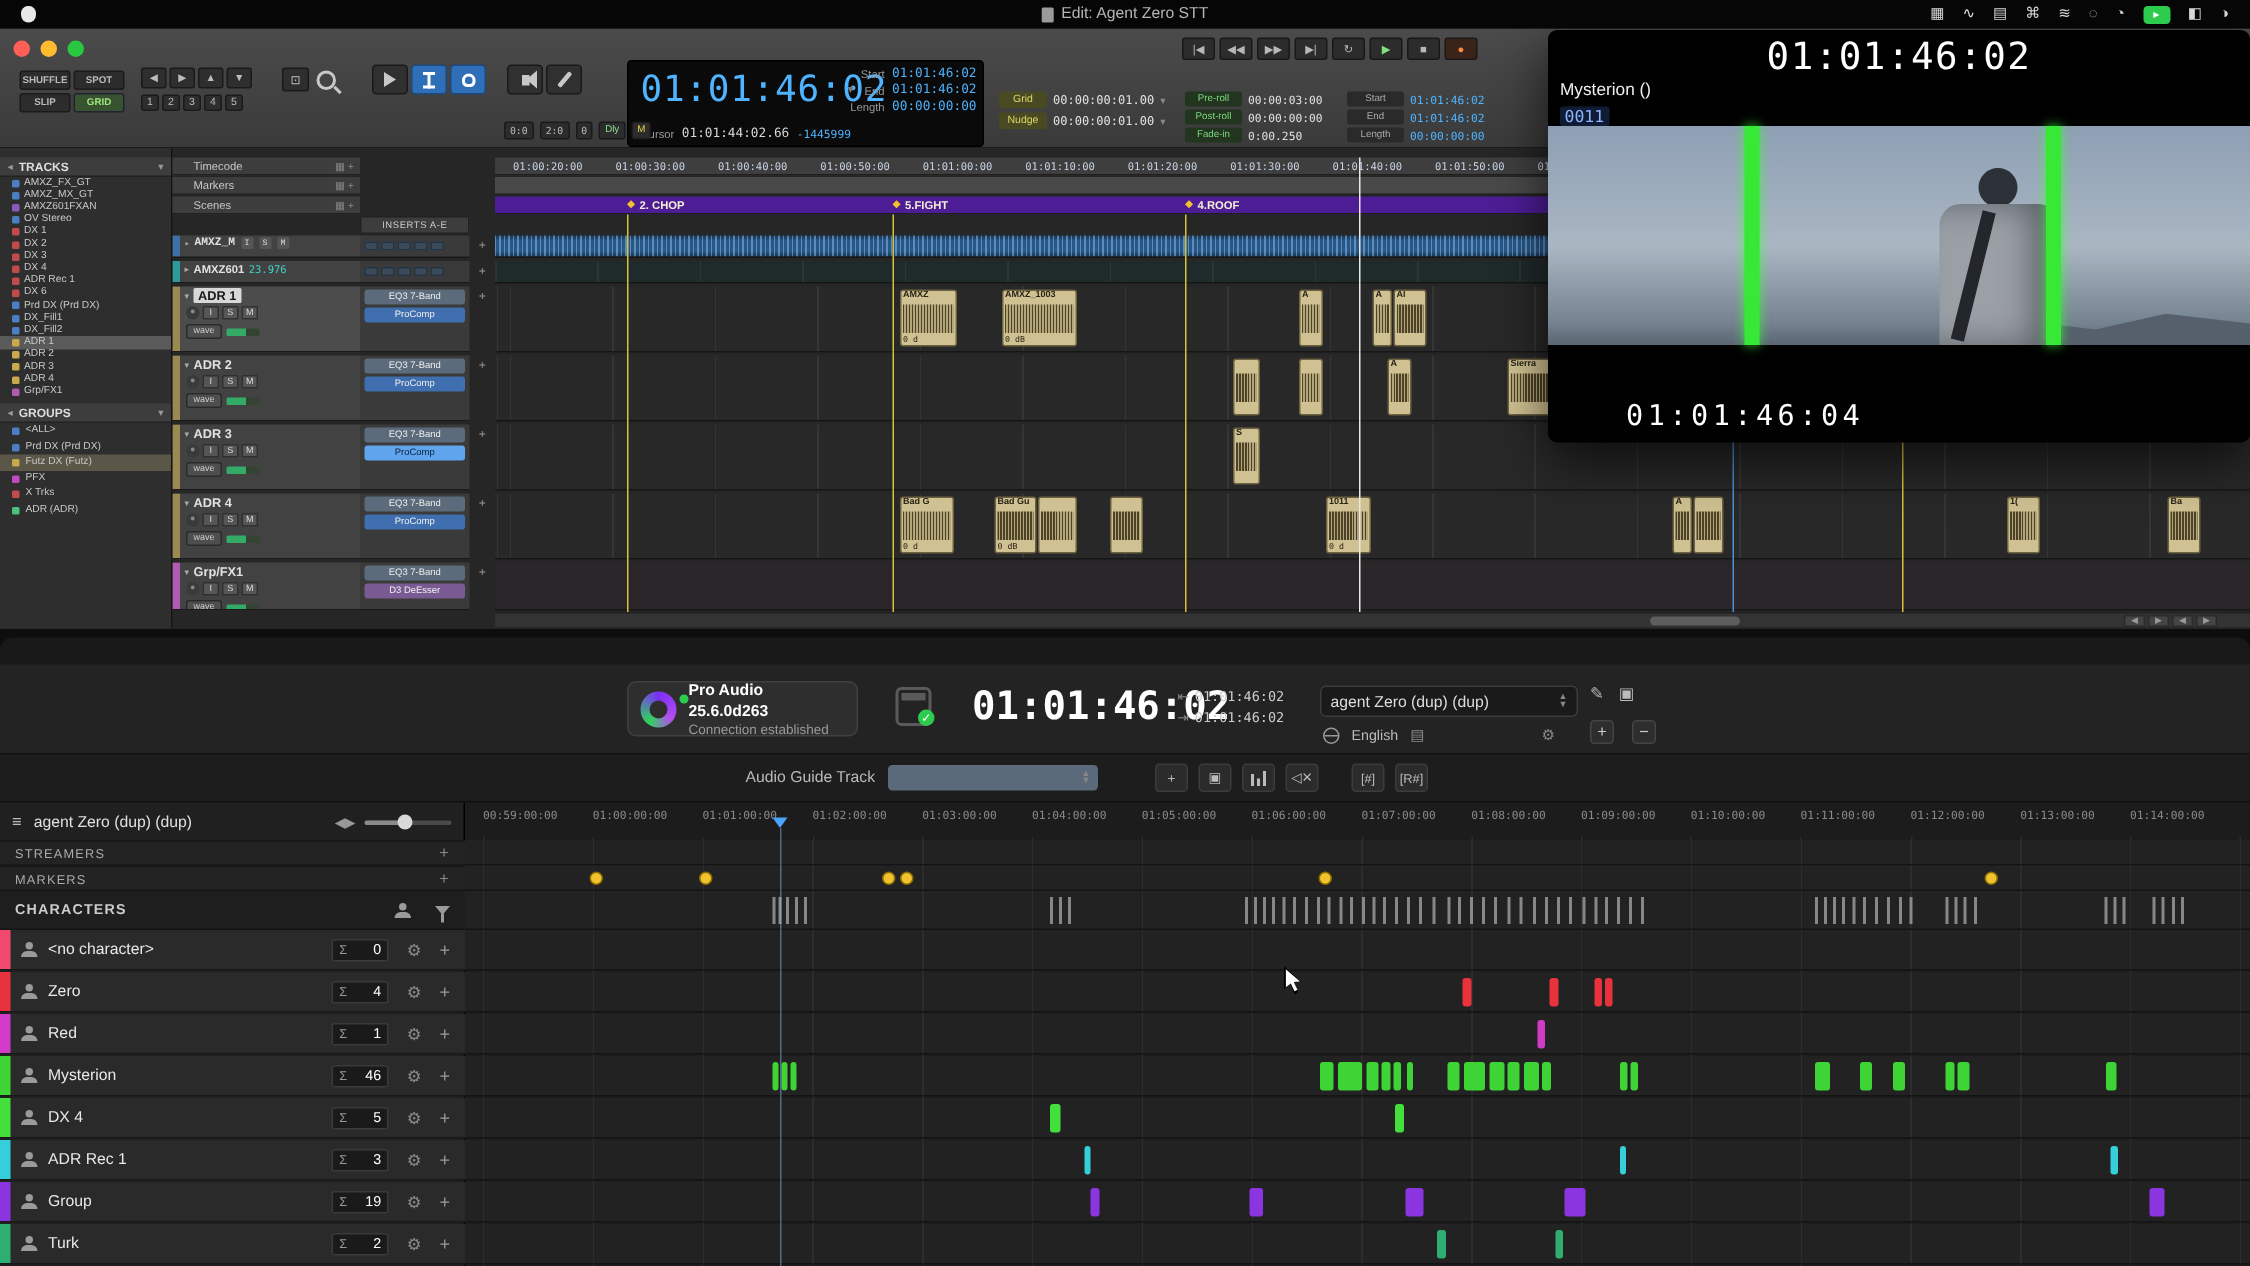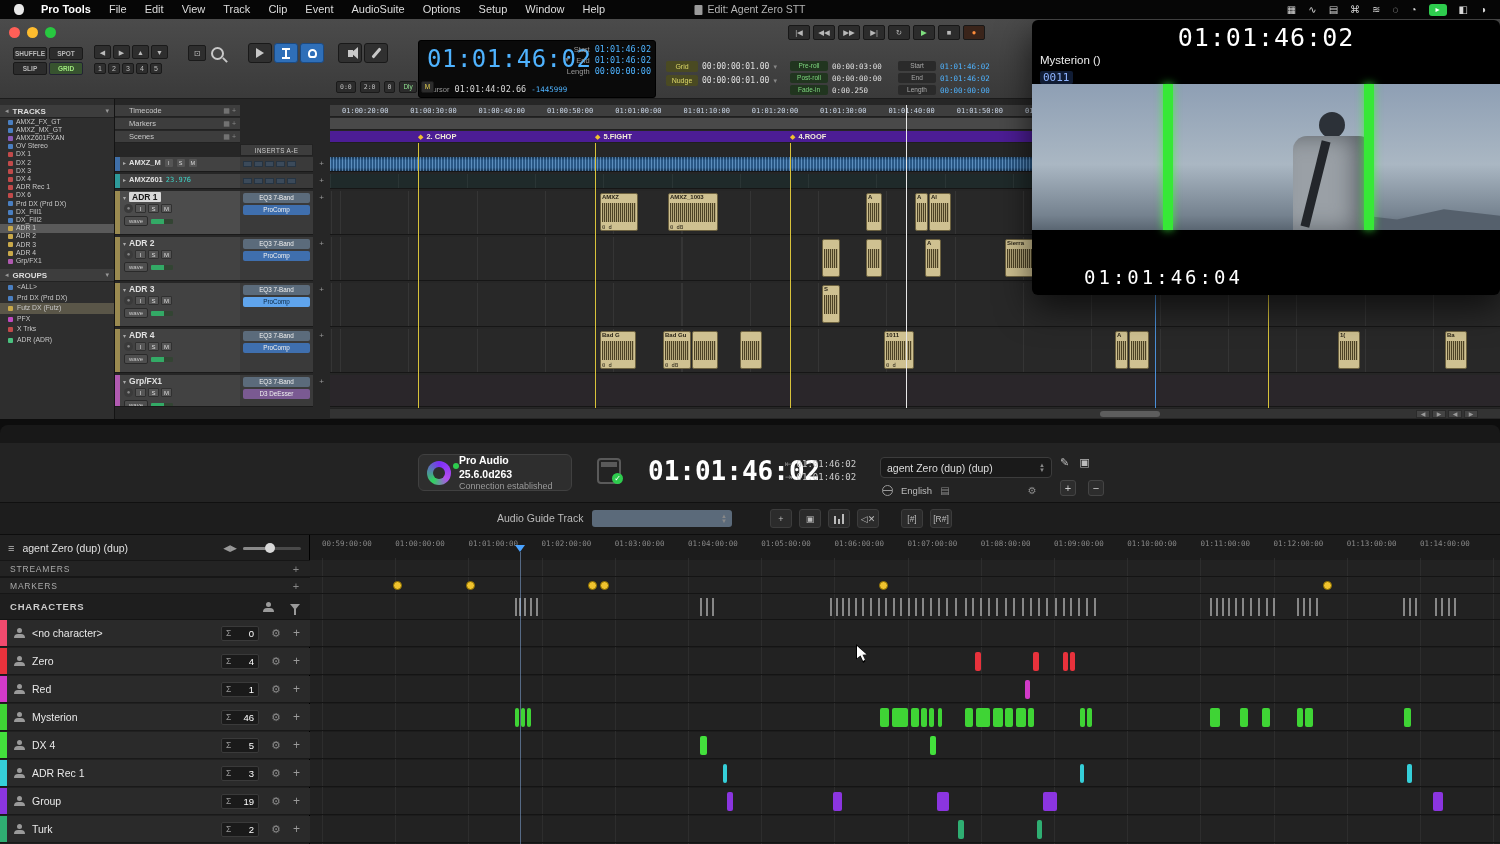--- a/index.html
+++ b/index.html
@@ -238,34 +238,20 @@
 .mc1{position:absolute;inset:0;background:#000;clip-path:polygon(0 0,0 82%,32% 64%,55% 100%,72% 92%,50% 58%,88% 56%)}
 .mc2{position:absolute;left:1px;top:2px;width:11px;height:15px;background:#fff;clip-path:polygon(0 0,0 82%,32% 64%,55% 100%,72% 92%,50% 58%,88% 56%)}
 </style>
 </head>
 <body>
 
 <div id="screen">
 
   <header class="menubar">
     <span class="apple-logo"></span>
-    <nav class="menus" id="menus">
-        <span class="menu app">Pro Tools</span>
-        <span class="menu">File</span>
-        <span class="menu">Edit</span>
-        <span class="menu">View</span>
-        <span class="menu">Track</span>
-        <span class="menu">Clip</span>
-        <span class="menu">Event</span>
-        <span class="menu">AudioSuite</span>
-        <span class="menu">Options</span>
-        <span class="menu">Setup</span>
-        <span class="menu">Window</span>
-        <span class="menu">Help</span>
-      </nav>
     <div class="win-title">
       <span class="doc-icon"></span>
       <span>Edit: Agent Zero STT</span>
     </div>
     <div class="status-icons" id="statusicons">
         <span class="sico">▦</span>
         <span class="sico">∿</span>
         <span class="sico">▤</span>
         <span class="sico">⌘</span>
         <span class="sico">≋</span>
@@ -527,21 +513,21 @@
             <span>Markers</span>
             <span class="rh-ico">▦ +</span>
           </div>
           <div class="rh-row" style="top: 32px;">
             <span>Scenes</span>
             <span class="rh-ico">▦ +</span>
           </div>
         </div>
       <div class="inserts-hdr">INSERTS A-E</div>
       <div class="thdrs" id="thdrs">
-          <div class="tcell" style="top: 58px; height: 15px;">
+          <div class="tcell" style="top: 58px; height: 15px; font-family: Liberation Mono, monospace;">
             <div class="ttab" style="background: rgb(63, 111, 168);"></div>
             <div class="trow1">
               <span class="arr">▸</span>
               <span class="tname">AMXZ_M</span>
               <span class="bdg">I</span>
               <span class="bdg">S</span>
               <span class="bdg">M</span>
             </div>
           </div>
           <div class="tcell" style="top: 75px; height: 15px;">

